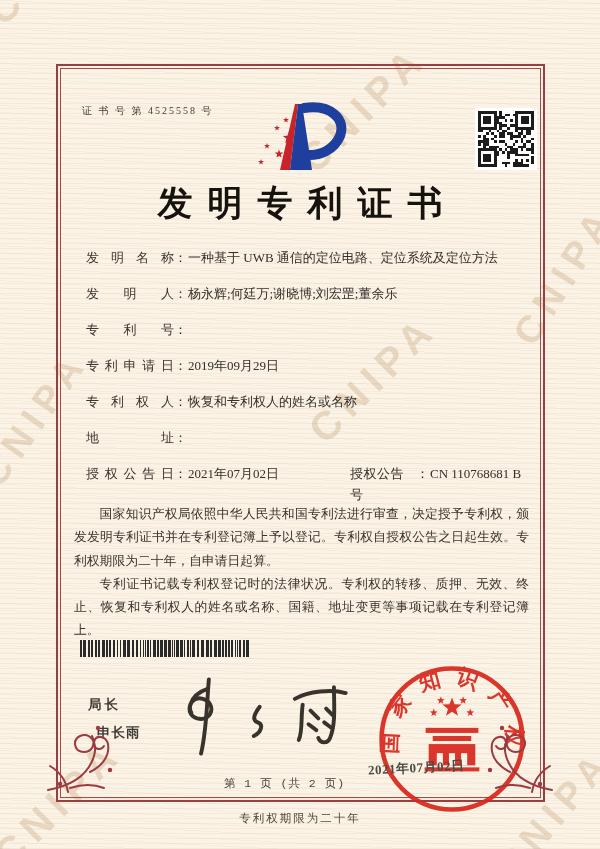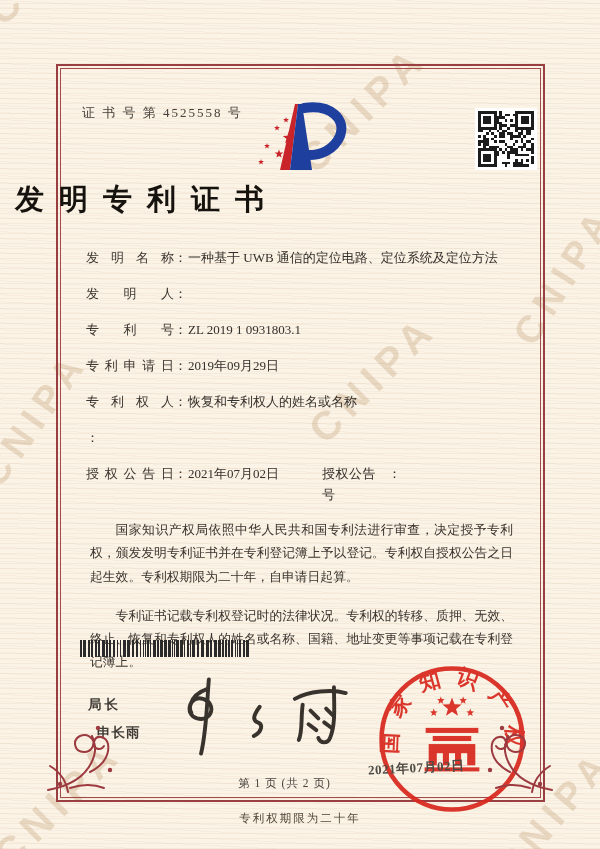--- a/index.html
+++ b/index.html
@@ -15,49 +15,49 @@
   .wm-a{top:2px;left:-22px;font-size:40px;transform:rotate(-45deg);}
   .wm-b{top:150px;left:290px;font-size:40px;transform:rotate(-45deg);}
   .wm-c{top:330px;left:505px;font-size:38px;transform:rotate(-58deg);}
   .wm-d{top:470px;left:-28px;font-size:38px;transform:rotate(-55deg);}
   .wm-e{top:420px;left:300px;font-size:40px;transform:rotate(-45deg);}
   .wm-f{top:845px;left:-15px;font-size:40px;transform:rotate(-45deg);}
   .wm-g{top:860px;left:488px;font-size:38px;transform:rotate(-50deg);}
   
   .frame{position:absolute;left:56px;top:64px;width:485px;height:734px;border:2.5px solid #9a3f41;}
   .frame::after{content:"";position:absolute;inset:2px;border:1px solid #a34a4a;}
-  .cert-no{position:absolute;left:82px;top:104px;font-size:13px;letter-spacing:2px;color:#46403a;}
+  .cert-no{position:absolute;left:82px;top:104px;font-size:10px;letter-spacing:2px;color:#46403a;}
   .logo{position:absolute;left:252px;top:100px;width:96px;height:74px;}
   .qr-wrap{position:absolute;left:475px;top:108px;width:56px;height:56px;background:#fff;padding:3px;}
   .qr-wrap svg{display:block;width:56px;height:56px;}
-  .title{position:absolute;top:180px;left:0;width:100%;text-align:left;font-size:29px;
+  .title{position:absolute;top:180px;left:0;width:100%;text-align:center;font-size:35px;
          font-weight:bold;letter-spacing:15px;text-indent:15px;color:#16120e;}
   .fields{position:absolute;left:86px;top:247px;width:452px;font-size:13px;color:#332f2a;}
   .frow{display:flex;margin-bottom:15px;line-height:21px;}
   .lbl{display:inline-block;width:88px;text-align:justify;text-align-last:justify;flex:0 0 88px;color:#3a352f;}
   .colon{flex:0 0 14px;}
   .val{flex:1;}
   .pair1{display:flex;width:236px;flex:0 0 236px;}
   .pair1 .val{flex:1;}
-  .pair2{display:flex;flex:1;}
+  .pair2{display:flex;flex:1;margin-left:28px;}
   .pair2 .lbl2{flex:0 0 66px;letter-spacing:0.5px;}
   .paras{position:absolute;left:74px;top:503px;width:455px;font-size:12.8px;line-height:1.82;
          text-align:justify;color:#38332c;}
-  .paras p{margin:16px;text-indent:2em;}
+  .paras p{margin:0;text-indent:2em;}
   .barcode{position:absolute;left:80px;top:640px;width:172px;height:17px;}
   .signer-title{position:absolute;left:88px;top:696px;font-family:"Liberation Sans", sans-serif;
     font-weight:bold;font-size:13.5px;letter-spacing:3px;color:#3e3a34;}
   .signer-name{position:absolute;left:88px;top:724px;font-family:"Liberation Sans", sans-serif;
     font-weight:bold;font-size:13.5px;letter-spacing:1px;color:#3e3a34;margin-left:9px;}
   .signature{position:absolute;left:160px;top:668px;width:215px;height:95px;}
   .seal{position:absolute;left:376px;top:663px;width:152px;height:152px;opacity:0.93;}
   .seal-date{position:absolute;left:368px;top:757px;width:175px;font-size:13px;font-weight:600;
     color:#4e4a45;letter-spacing:0.5px;transform:rotate(-3deg);}
   .page-no{position:absolute;top:776px;left:56px;width:457px;text-align:center;font-size:11.5px;
-    letter-spacing:1px;color:#4a443e;}
+    letter-spacing:1px;color:#4a443e;font-family:Liberation Mono, monospace;}
   .cont-note{position:absolute;top:811px;left:0;width:600px;text-align:center;font-size:11.5px;
     letter-spacing:2px;color:#51483a;}
   .flourish{position:absolute;width:112px;height:112px;top:684px;}
   .flourish.left{left:40px;}
   .flourish.right{left:448px;transform:scaleX(-1);}
 </style>
 </head>
 <body>
 
 <div class="page">
@@ -327,48 +327,50 @@
 
   <div class="fields">
     <div class="frow">
       <span class="lbl">发明名称</span>
         <span class="colon">：</span>
         <span class="val">一种基于 UWB 通信的定位电路、定位系统及定位方法</span>
     </div>
     <div class="frow">
       <span class="lbl">发明人</span>
         <span class="colon">：</span>
+        <span class="val">杨永辉;何廷万;谢晓博;刘宏罡;董余乐</span>
     </div>
     <div class="frow">
       <span class="lbl">专利号</span>
         <span class="colon">：</span>
-        <span class="val">ZL 2019 1 0931803.1</span>
     </div>
     <div class="frow">
       <span class="lbl">专利申请日</span>
         <span class="colon">：</span>
         <span class="val">2019年09月29日</span>
     </div>
     <div class="frow">
       <span class="lbl">专利权人</span>
         <span class="colon">：</span>
         <span class="val">恢复和专利权人的姓名或名称</span>
     </div>
     <div class="frow">
+      <span class="lbl">地址</span>
         <span class="colon">：</span>
     </div>
     <div class="frow">
       <span class="pair1">
         <span class="lbl">授权公告日</span>
           <span class="colon">：</span>
           <span class="val">2021年07月02日</span>
       </span>
       <span class="pair2">
         <span class="lbl2">授权公告号</span>
           <span class="colon">：</span>
+          <span class="val">CN 110768681 B</span>
       </span>
     </div>
   </div>
 
   <div class="paras">
     <p>国家知识产权局依照中华人民共和国专利法进行审查，决定授予专利权，颁发发明专利证书并在专利登记簿上予以登记。专利权自授权公告之日起生效。专利权期限为二十年，自申请日起算。</p>
     <p>专利证书记载专利权登记时的法律状况。专利权的转移、质押、无效、终止、恢复和专利权人的姓名或名称、国籍、地址变更等事项记载在专利登记簿上。</p>
   </div>
 
   <svg class="barcode" viewBox="0 0 172 17" preserveAspectRatio="none">

